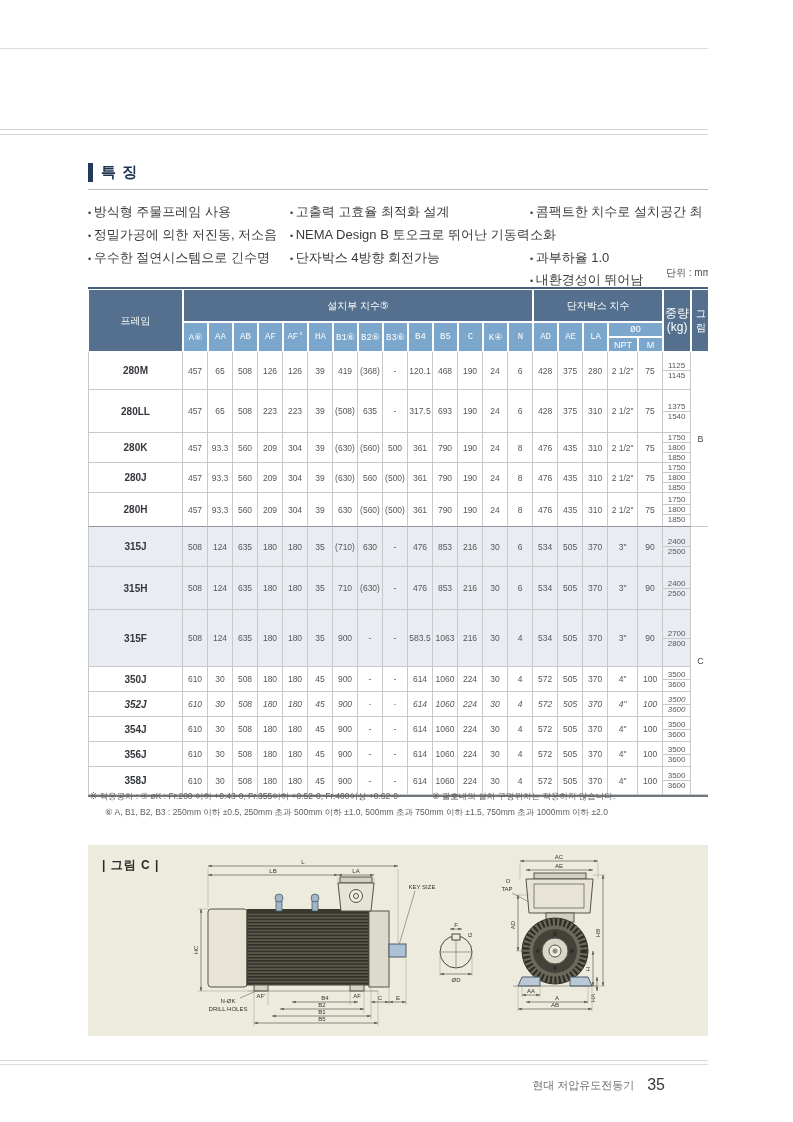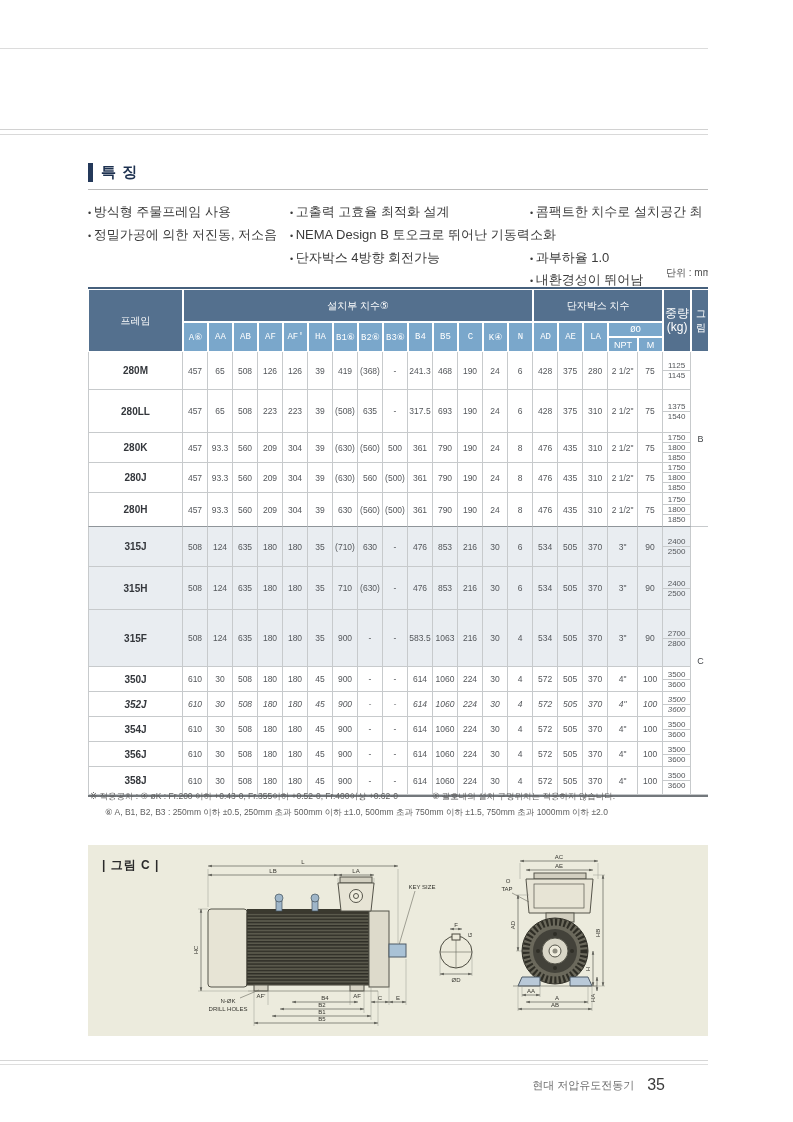--- a/index.html
+++ b/index.html
@@ -83,20 +83,21 @@
   <div class="features">
     <div class="feat-title-row">
       <div class="feat-bar"></div>
       <div class="feat-title">특 징</div>
     </div>
     <div class="feat-underline"></div>
     <div class="feat-cols">
       <ul>
         <li>방식형 주물프레임 사용</li>
         <li>정밀가공에 의한 저진동, 저소음</li>
+        <li>우수한 절연시스템으로 긴수명</li>
       </ul>
       <ul>
         <li>고출력 고효율 최적화 설계</li>
         <li>NEMA Design B 토오크로 뛰어난 기동력</li>
         <li>단자박스 4방향 회전가능</li>
       </ul>
       <ul>
         <li>콤팩트한 치수로 설치공간 최소화</li>
         <li>과부하율 1.0</li>
         <li>내환경성이 뛰어남</li>
@@ -173,21 +174,21 @@
             <td class="frame">280M</td>
             <td>457</td>
             <td>65</td>
             <td>508</td>
             <td>126</td>
             <td>126</td>
             <td>39</td>
             <td>419</td>
             <td>(368)</td>
             <td>-</td>
-            <td>241.3</td>
+            <td>120.1</td>
             <td>468</td>
             <td>190</td>
             <td>24</td>
             <td>6</td>
             <td>428</td>
             <td>375</td>
             <td>280</td>
             <td>2 1/2"</td>
             <td>75</td>
             <td class="wcell">

